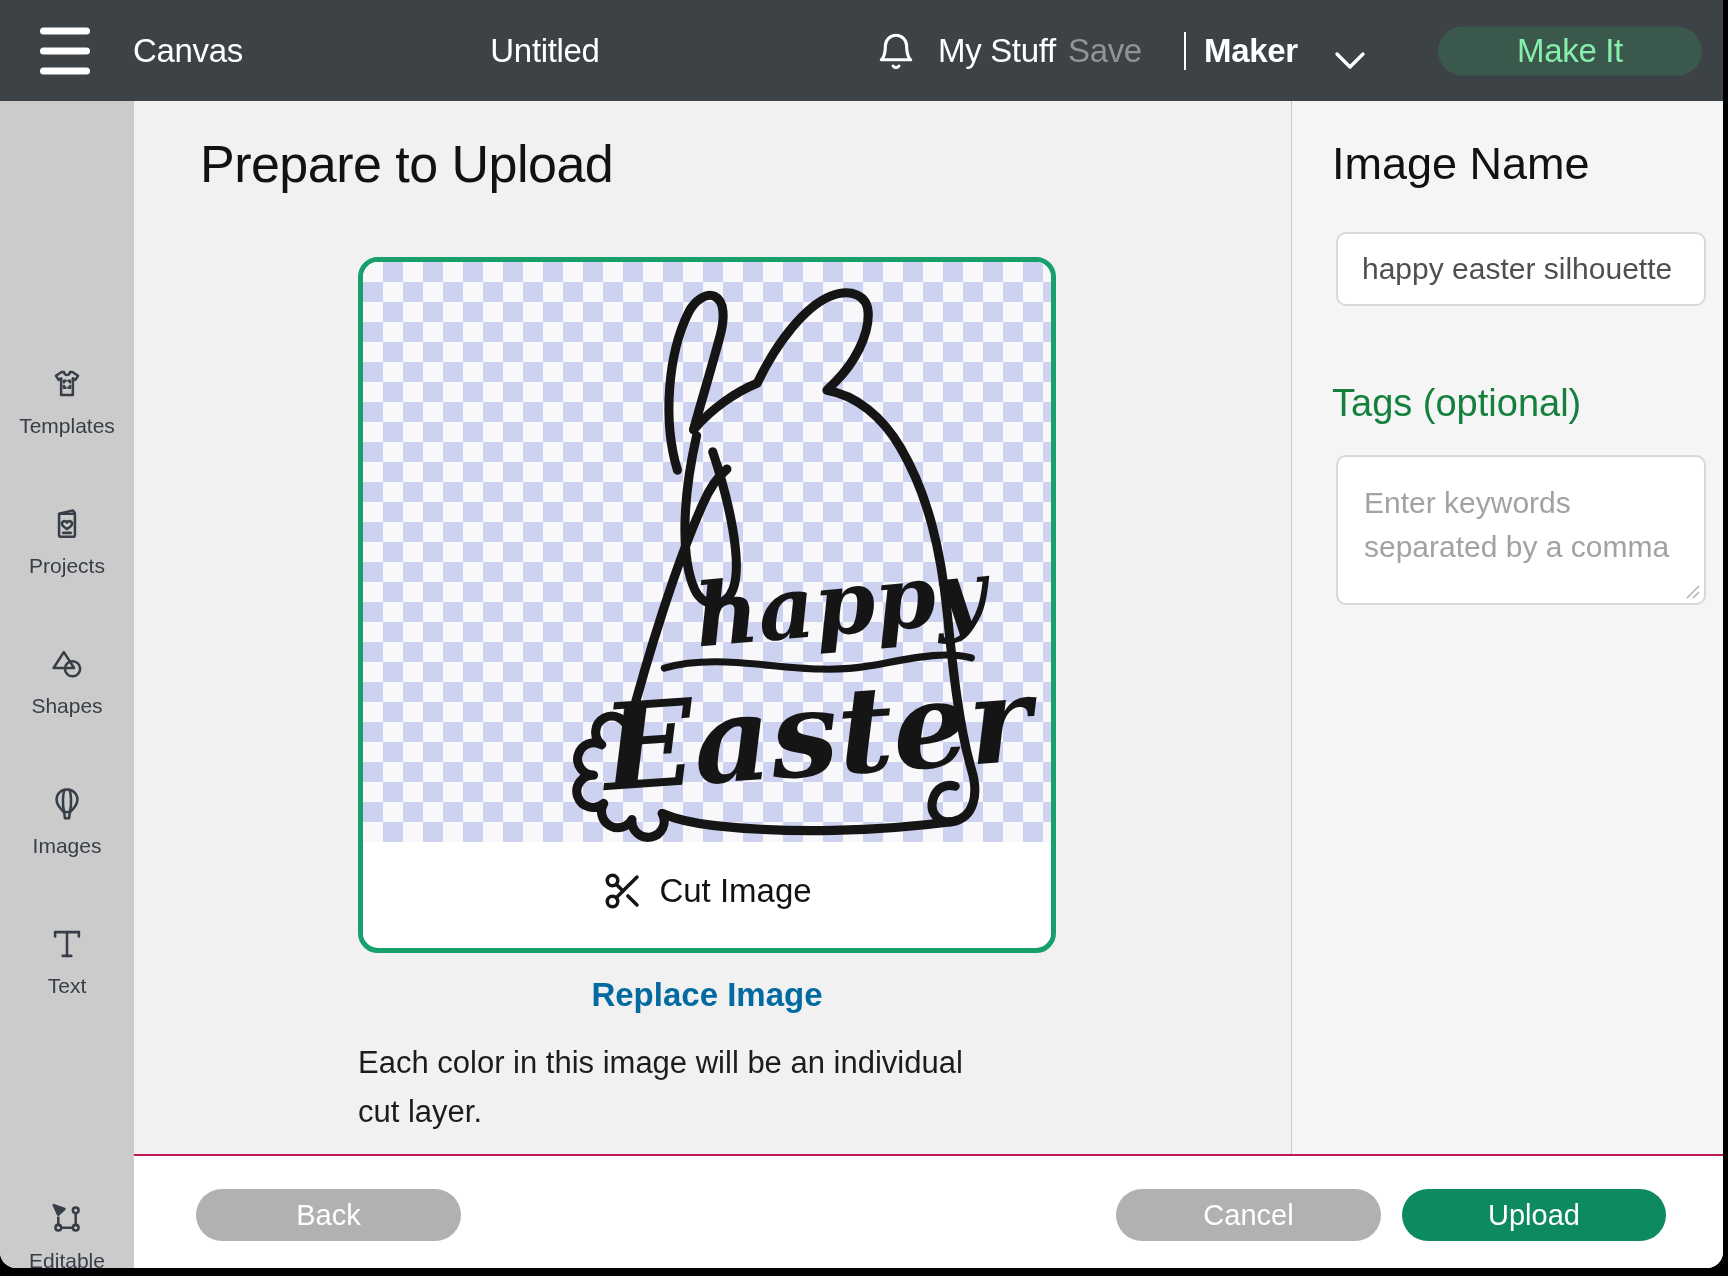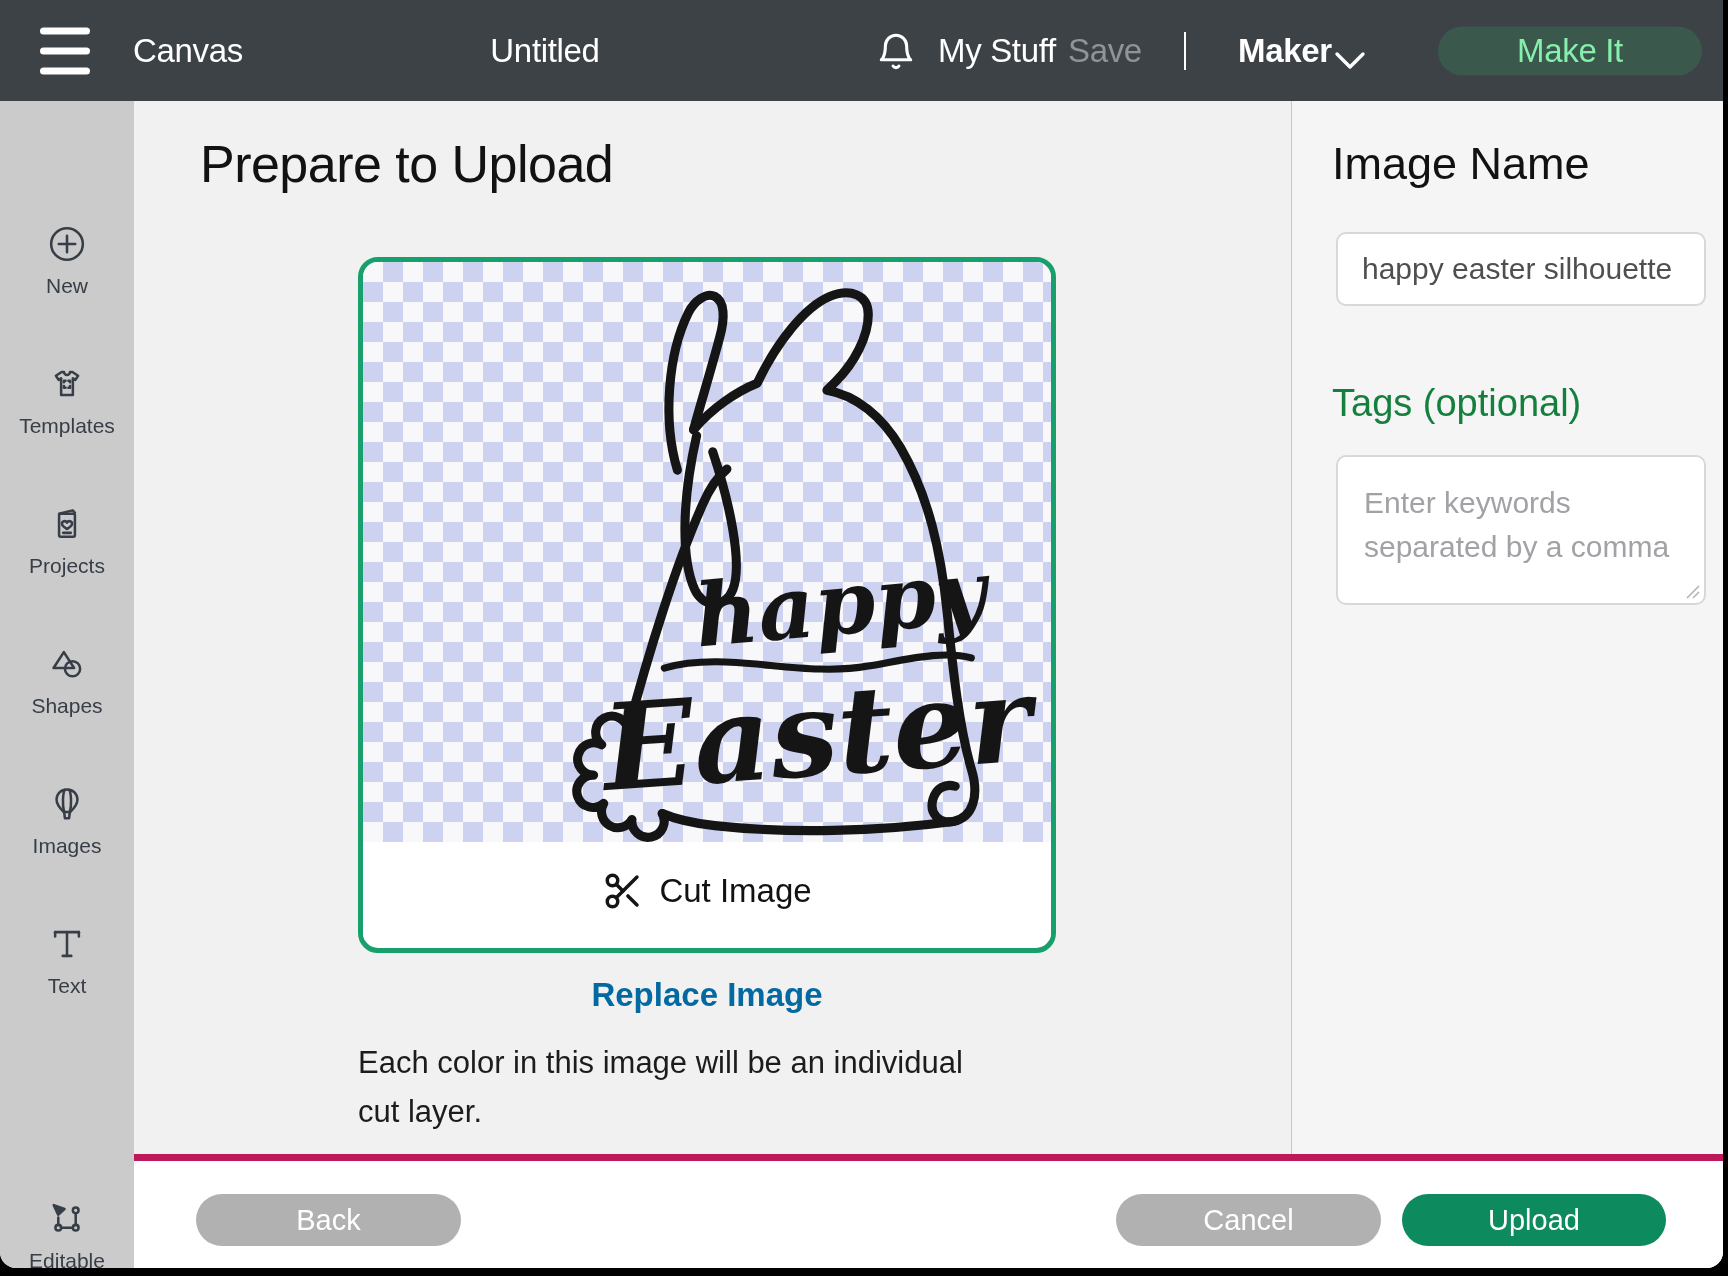--- a/index.html
+++ b/index.html
@@ -12,21 +12,21 @@
   .topbar *{color:#fff;}
   .tb-abs{position:absolute;top:50%;transform:translateY(-50%);font-size:33px;letter-spacing:-0.01em;}
   .hamburger{left:40px;width:50px;height:47px;display:flex;flex-direction:column;justify-content:space-between;cursor:pointer;}
   .hamburger span{display:block;width:50px;height:7px;border-radius:4px;background:#fff;}
   .nav-canvas{left:133px;font-weight:500;}
   .doc-title{left:545px;transform:translate(-50%,-50%);font-weight:400;}
   .bell{left:874px;width:44px;height:54px;}
   .mystuff{left:938px;font-weight:500;}
   .save{left:1068px;font-weight:400;color:#8f9498;}
   .tb-divider{left:1184px;width:2px;height:38px;background:#fff;}
-  .machine{left:1238px;font-weight:600;}
+  .machine{left:1204px;font-weight:600;}
   .chev{left:1334px;width:32px;height:20px;}
   .makeit{left:1438px;width:264px;height:49px;border-radius:25px;background:#3a584c;
           display:flex;align-items:center;justify-content:center;font-size:33px;font-weight:500;}
   .makeit span{color:#86efac;}
   
   .sidebar{position:absolute;left:0;top:101px;width:134px;bottom:0;background:#cbcbcb;}
   .side-item{position:absolute;left:0;width:134px;text-align:center;cursor:pointer;}
   .side-item .ic{display:block;margin:0 auto;width:38px;height:38px;}
   .side-item .lb{display:block;margin-top:9px;font-size:21px;line-height:27px;color:#373e47;}
   .ic svg{width:38px;height:38px;stroke:#373e47;fill:none;stroke-width:1.6;stroke-linecap:round;stroke-linejoin:round;}
@@ -52,21 +52,21 @@
   .name-input{position:absolute;left:1336px;top:232px;width:370px;height:74px;box-sizing:border-box;
               border:2px solid #d8d8d8;border-radius:10px;background:#fff;padding:0 24px;
               font-family:inherit;font-size:30px;color:#4f4f4f;outline:none;}
   .rp-h2{position:absolute;left:1332px;top:382px;font-size:38px;font-weight:500;color:#15803d;}
   .tags-area{position:absolute;left:1336px;top:455px;width:370px;height:150px;box-sizing:border-box;
              border:2px solid #d8d8d8;border-radius:10px;background:#fff;padding:24px 26px;
              font-family:inherit;font-size:30px;line-height:44px;color:#4f4f4f;resize:none;outline:none;}
   .tags-area::placeholder{color:#a2a2a6;}
   .resize-grip{position:absolute;left:1684px;top:583px;width:18px;height:18px;pointer-events:none;}
   
-  .footer{position:absolute;left:134px;right:0;top:1154px;bottom:0;background:#fff;border-top:7px solid #be185d;}
+  .footer{position:absolute;left:134px;right:0;top:1154px;bottom:0;background:#fff;border-top:2px solid #be185d;}
   .btn{position:absolute;top:33px;height:52px;border:none;border-radius:27px;color:#fff;
        font-family:inherit;font-size:29px;font-weight:500;cursor:pointer;}
   .btn-back{left:62px;width:265px;background:#b1b1b1;}
   .btn-cancel{left:982px;width:265px;background:#b1b1b1;}
   .btn-upload{left:1268px;width:264px;background:#0d8a5e;}
 </style>
 </head>
 <body>
 
 <div class="window">
@@ -94,29 +94,20 @@
         <polyline points="3,3 16,16 29,3"></polyline>
       </svg>
     </div>
     <div class="tb-abs makeit">
       <span>Make It</span>
     </div>
   </div>
 
   <div class="sidebar">
 
-    <div class="side-item" style="top:124px">
-      <span class="ic">
-        <svg viewBox="0 0 24 24">
-            <circle cx="12" cy="12" r="10"></circle>
-            <path d="M12 6.8v10.4M6.8 12h10.4"></path>
-          </svg>
-      </span>
-      <span class="lb">New</span>
-    </div>
 
     <div class="side-item" style="top:264px">
       <span class="ic">
         <svg viewBox="0 0 24 24">
           <path d="M8.6 4.4 5 6.8l1.7 2.6 1.6-1V19h7.4V8.4l1.6 1L19 6.8l-3.6-2.4h-1.5c0 1.1-.9 1.9-1.9 1.9s-1.9-.8-1.9-1.9Z"></path>
           <path d="M10.1 10.9v-1h1"></path>
             <path d="M12.9 9.9h1v1"></path>
             <path d="M10.1 13.3v1h1"></path>
             <path d="M13.9 13.3v1h-1"></path>
         </svg>

